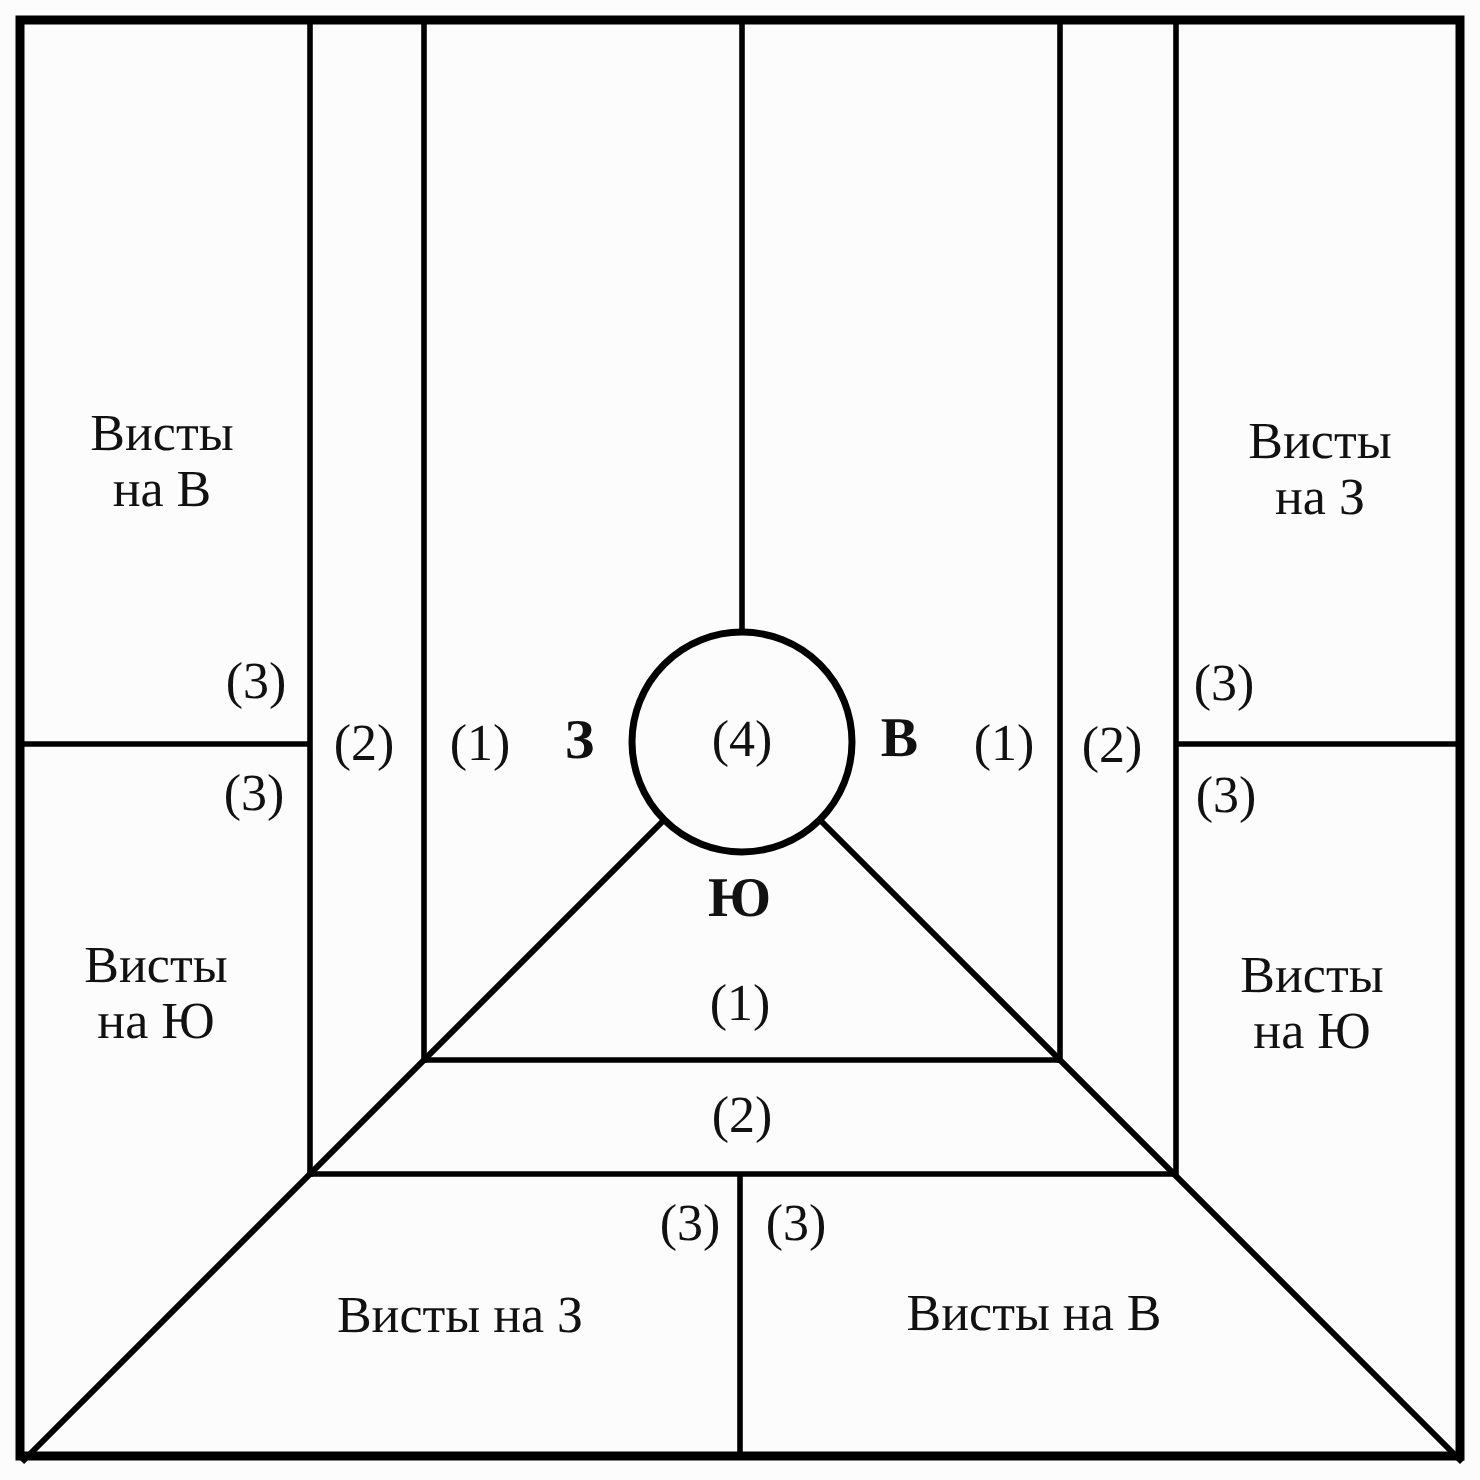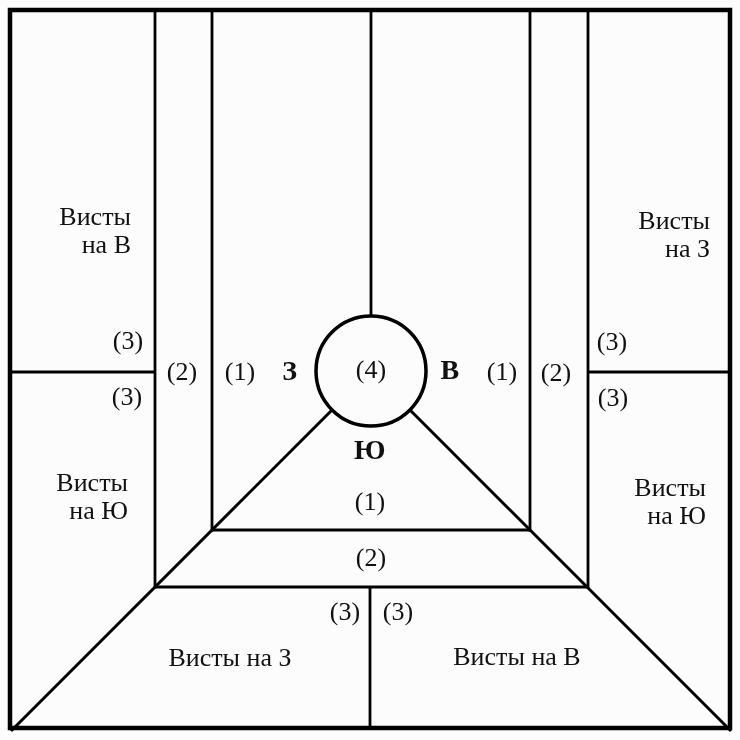--- a/index.html
+++ b/index.html
@@ -19,21 +19,21 @@
   .canvas svg {
     position: absolute;
     left: 0;
     top: 0;
   }
   .lbl {
     position: absolute;
     transform: translate(-50%, -50%);
     font-size: 26px;
     line-height: 1.08;
-    text-align: right;
+    text-align: center;
     white-space: nowrap;
   }
   .wrap {
     white-space: normal;
     width: 100px;
   }
   .player {
     font-weight: bold;
     font-size: 28px;
     letter-spacing: 0.5px;

